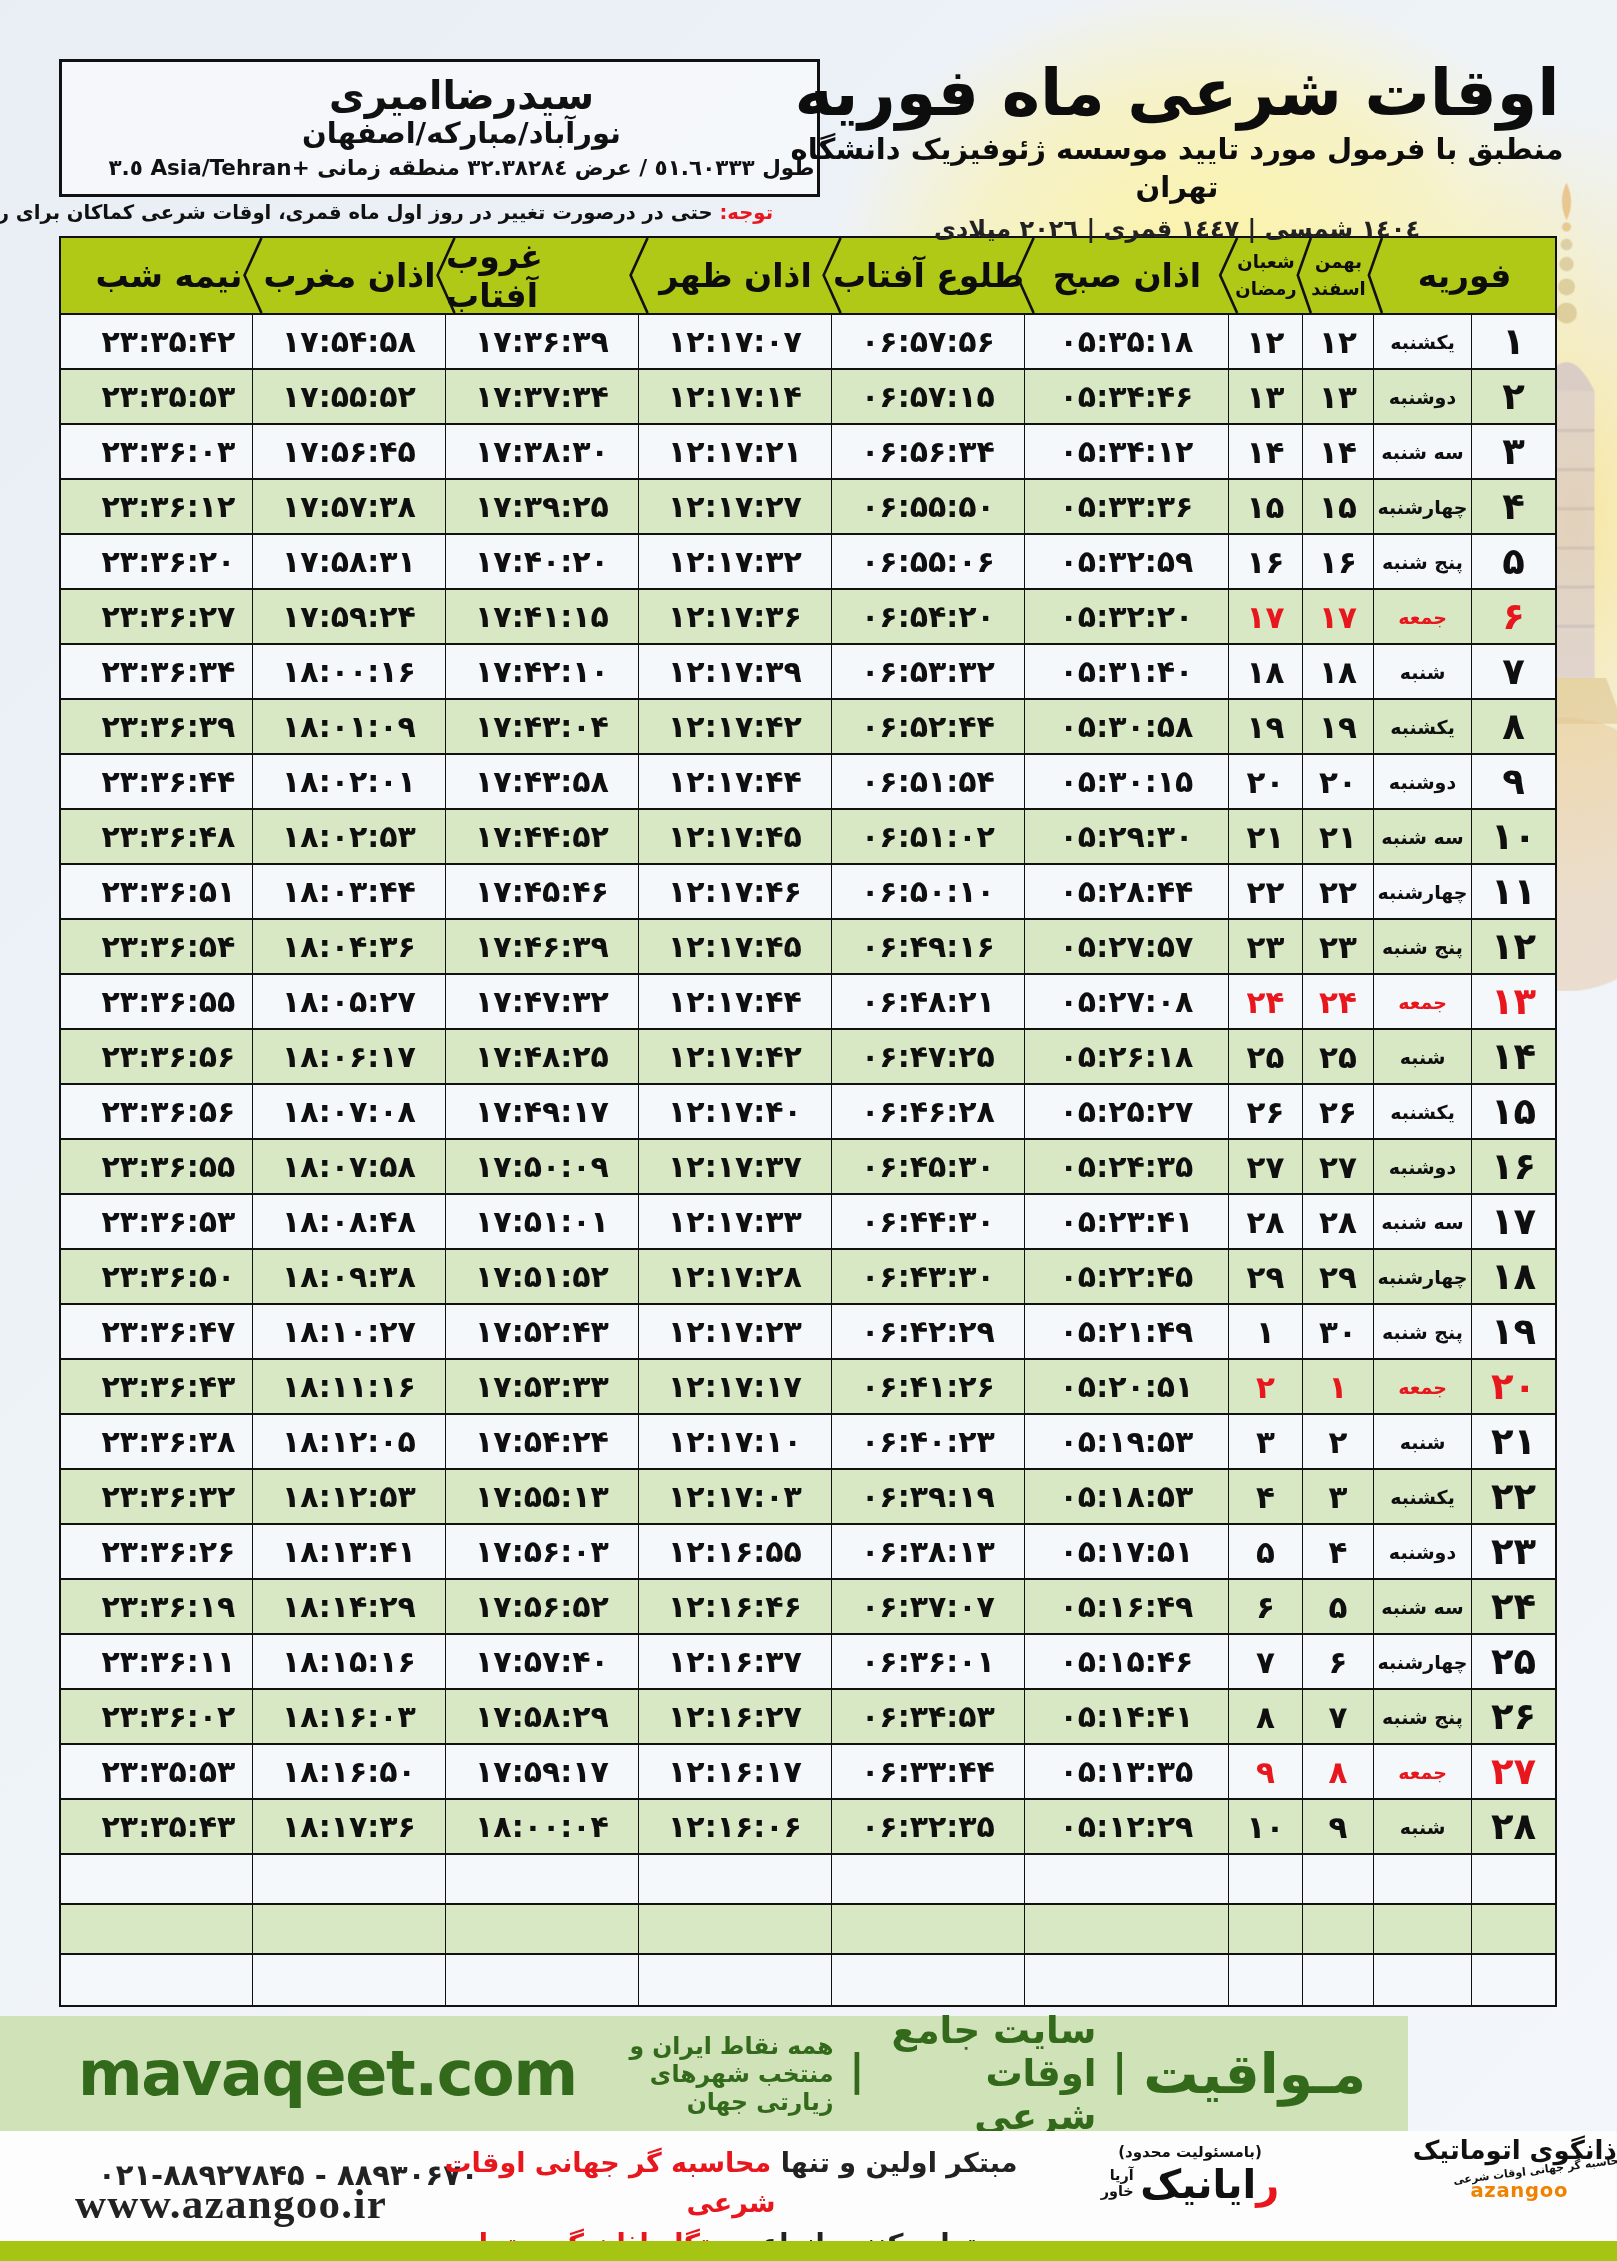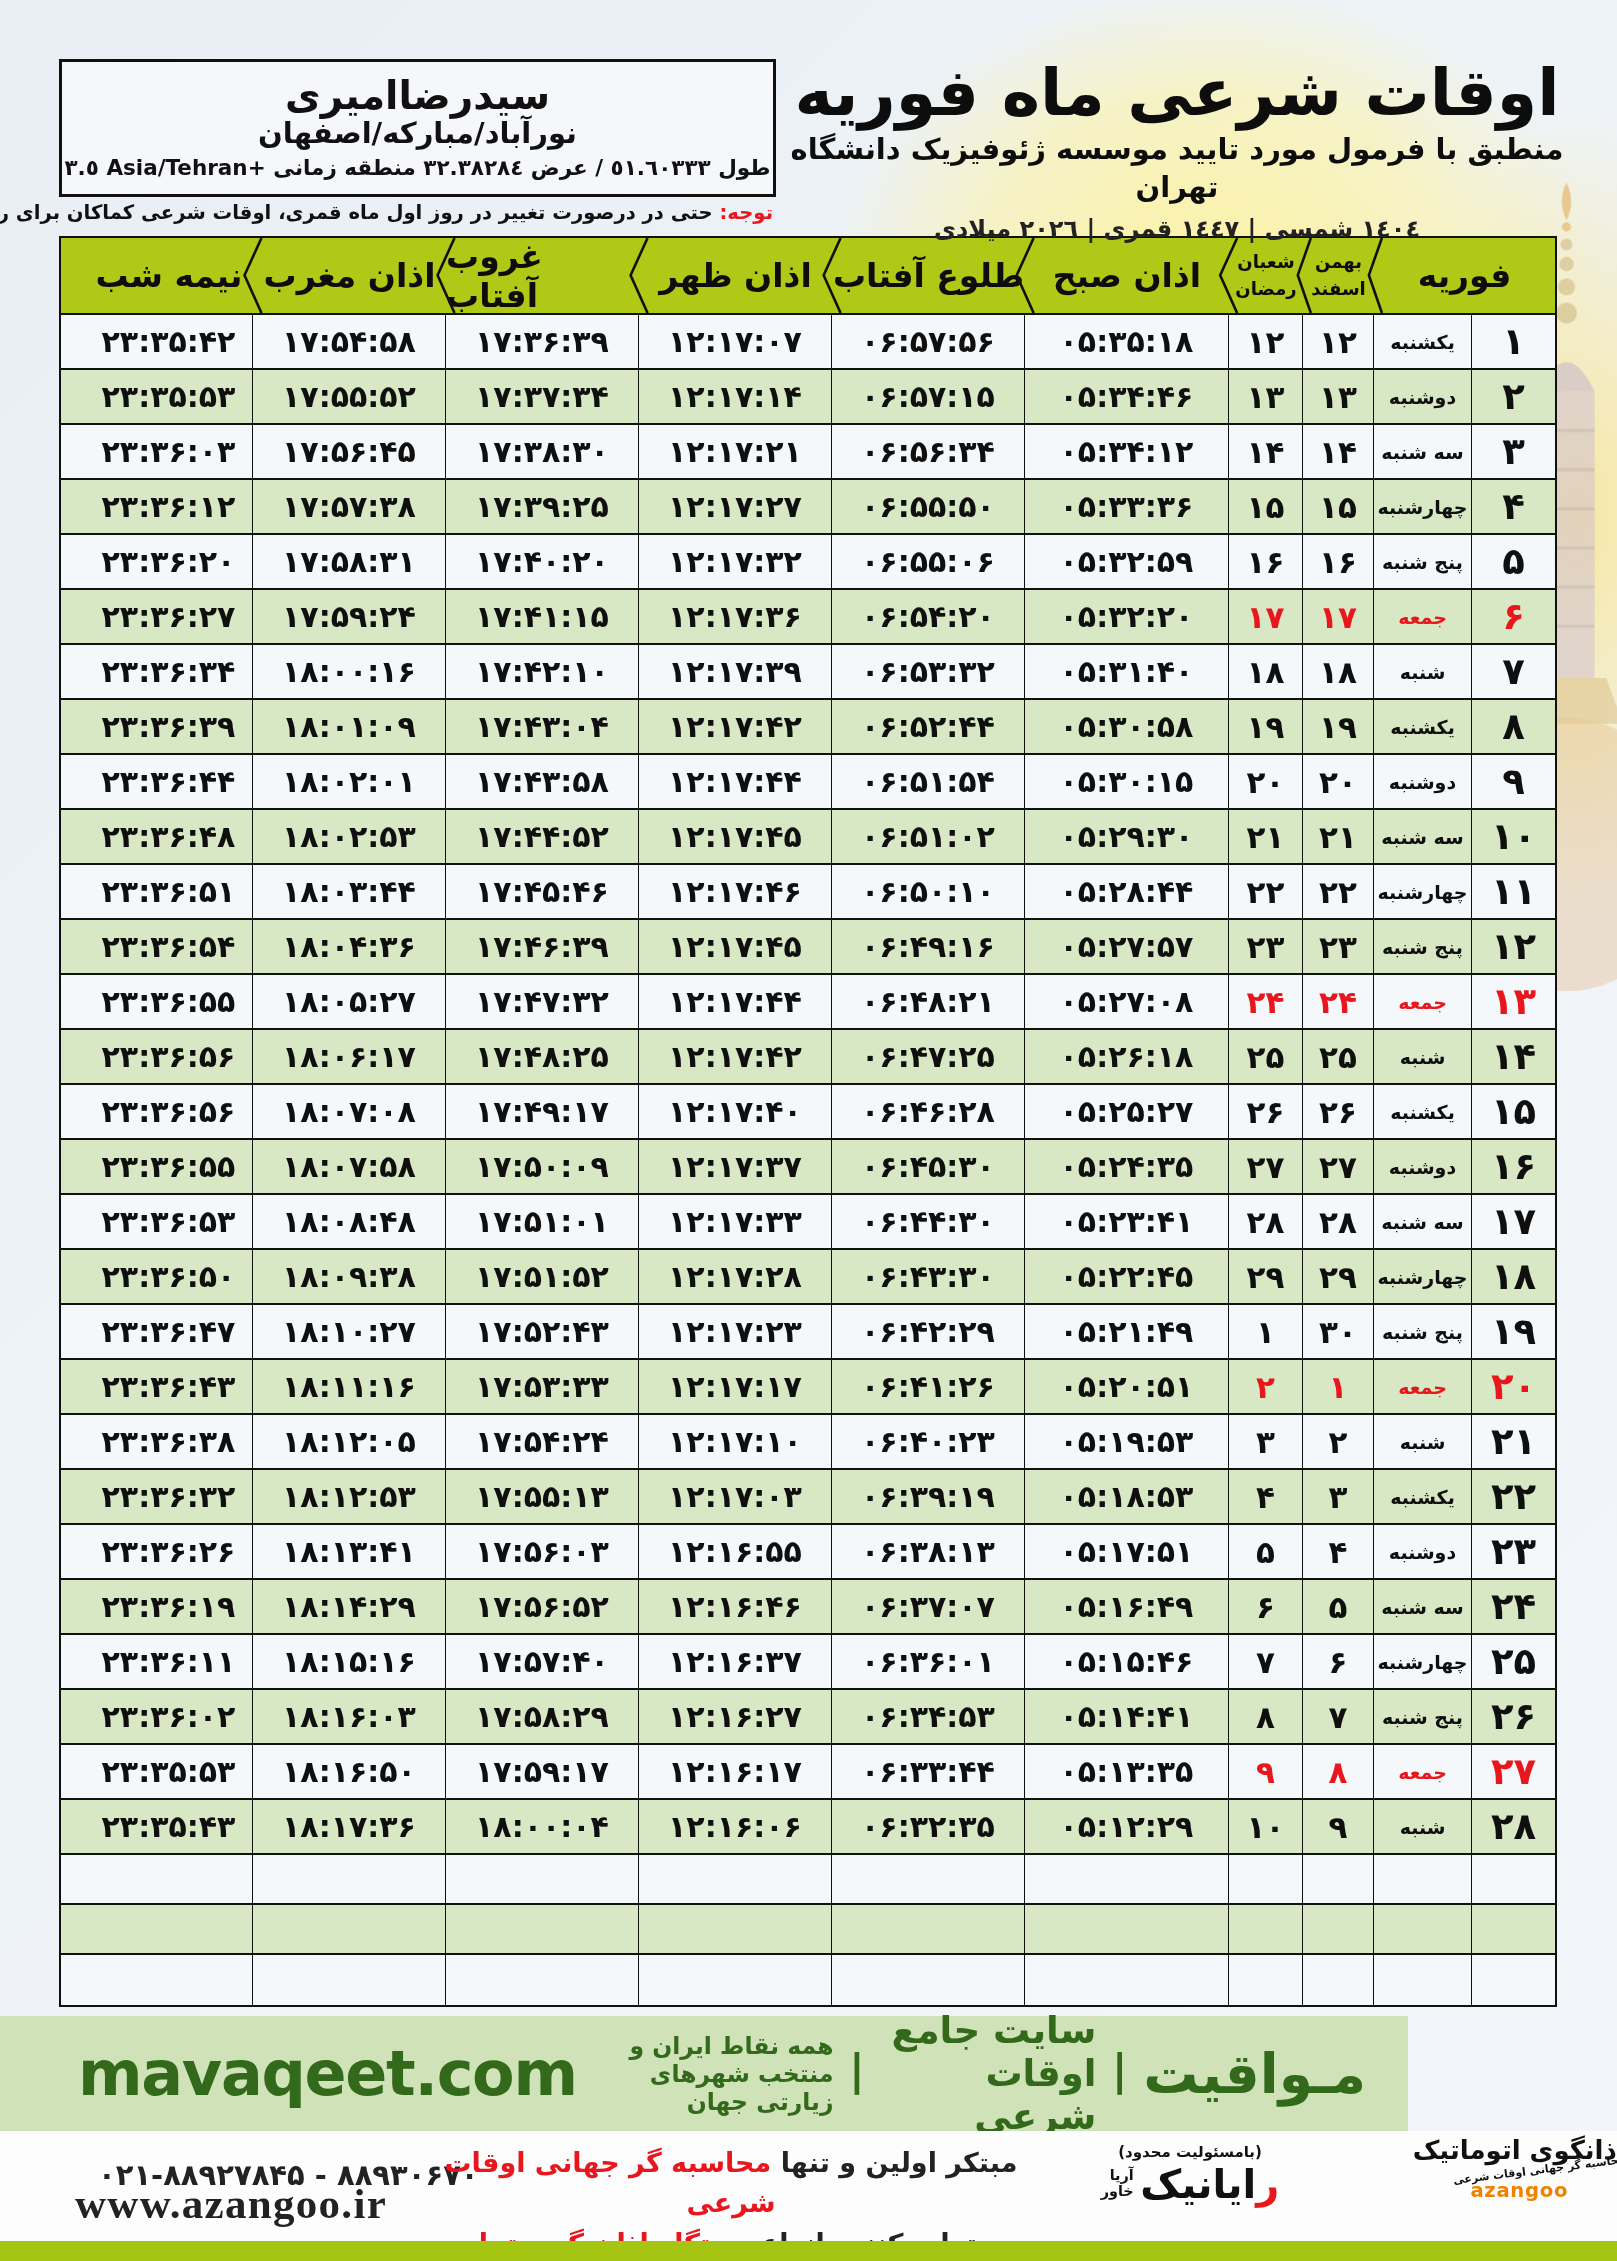--- a/index.html
+++ b/index.html
@@ -11,21 +11,21 @@
   .glow{position:absolute;left:555px;top:0;width:1063px;height:1142px;pointer-events:none;
         background:
           radial-gradient(ellipse 535px 404px at 62% 24%, rgba(253,242,160,.95) 0%, rgba(253,242,160,.55) 45%, rgba(253,242,160,0) 72%),
           radial-gradient(ellipse 274px 587px at 96% 45%, rgba(250,228,140,.8) 0%, rgba(250,228,140,0) 70%);}
   .decor-svg{position:absolute;right:0;top:26px;pointer-events:none;}
 
   
   .info-box{position:absolute;left:59px;top:59px;width:711px;height:132px;
             border:3.3px solid #111;background:rgba(248,250,252,.75);
             display:flex;flex-direction:column;align-items:center;justify-content:center;
-            direction:rtl;text-align:center;z-index:3;}
+            direction:rtl;text-align:center;z-index:3;padding-left:44px;}
   .info-name{font-size:39px;font-weight:bold;color:#111;line-height:1.05;}
   .info-loc{font-size:29px;font-weight:bold;color:#111;line-height:1.15;}
   .info-coords{font-size:21.5px;font-weight:bold;color:#111;margin-top:3.9px;}
 
   
   .title-block{position:absolute;left:789px;top:57px;width:776px;direction:rtl;
                text-align:center;z-index:3;}
   .main-title{font-size:65px;font-weight:bold;color:#0d0d0d;line-height:1.12;}
   .sub-title{font-size:29px;font-weight:bold;color:#0d0d0d;line-height:1.3;margin-top:1.3px;}
   .years-line{font-size:24px;font-weight:bold;color:#222;margin-top:9px;}

